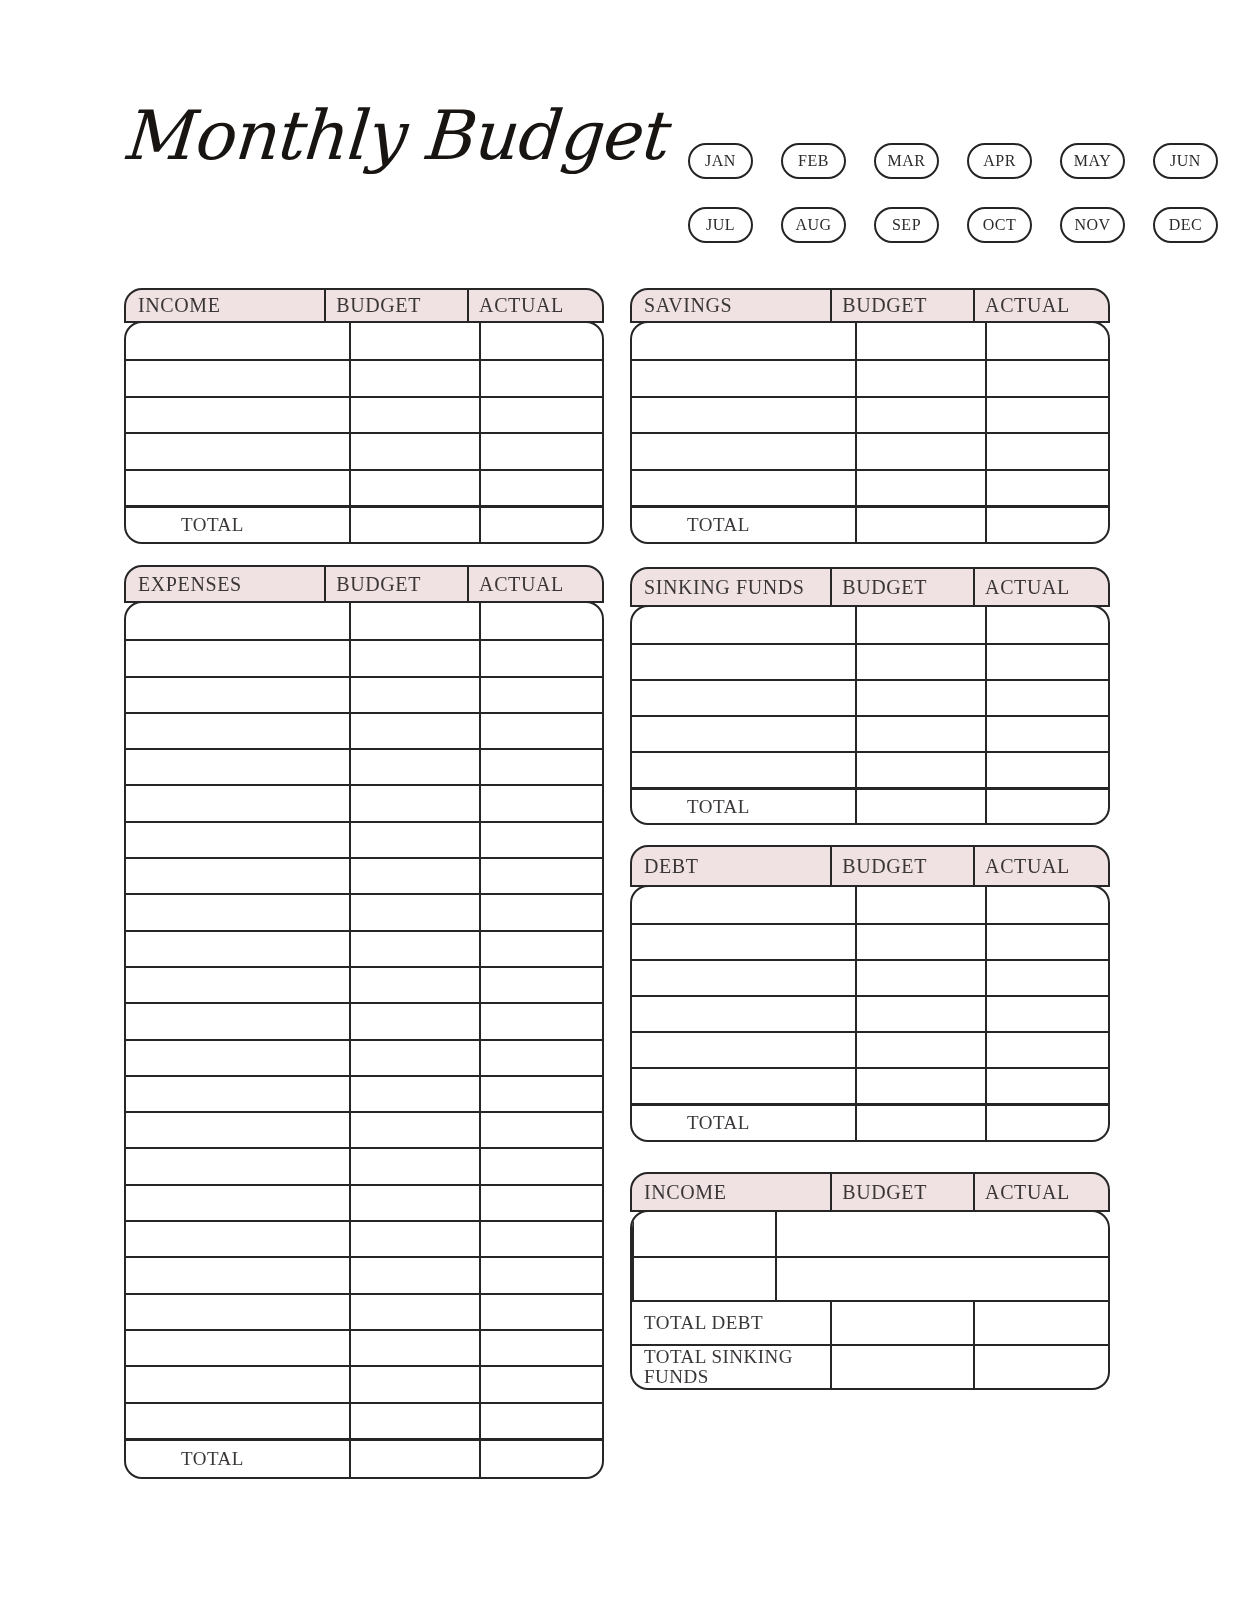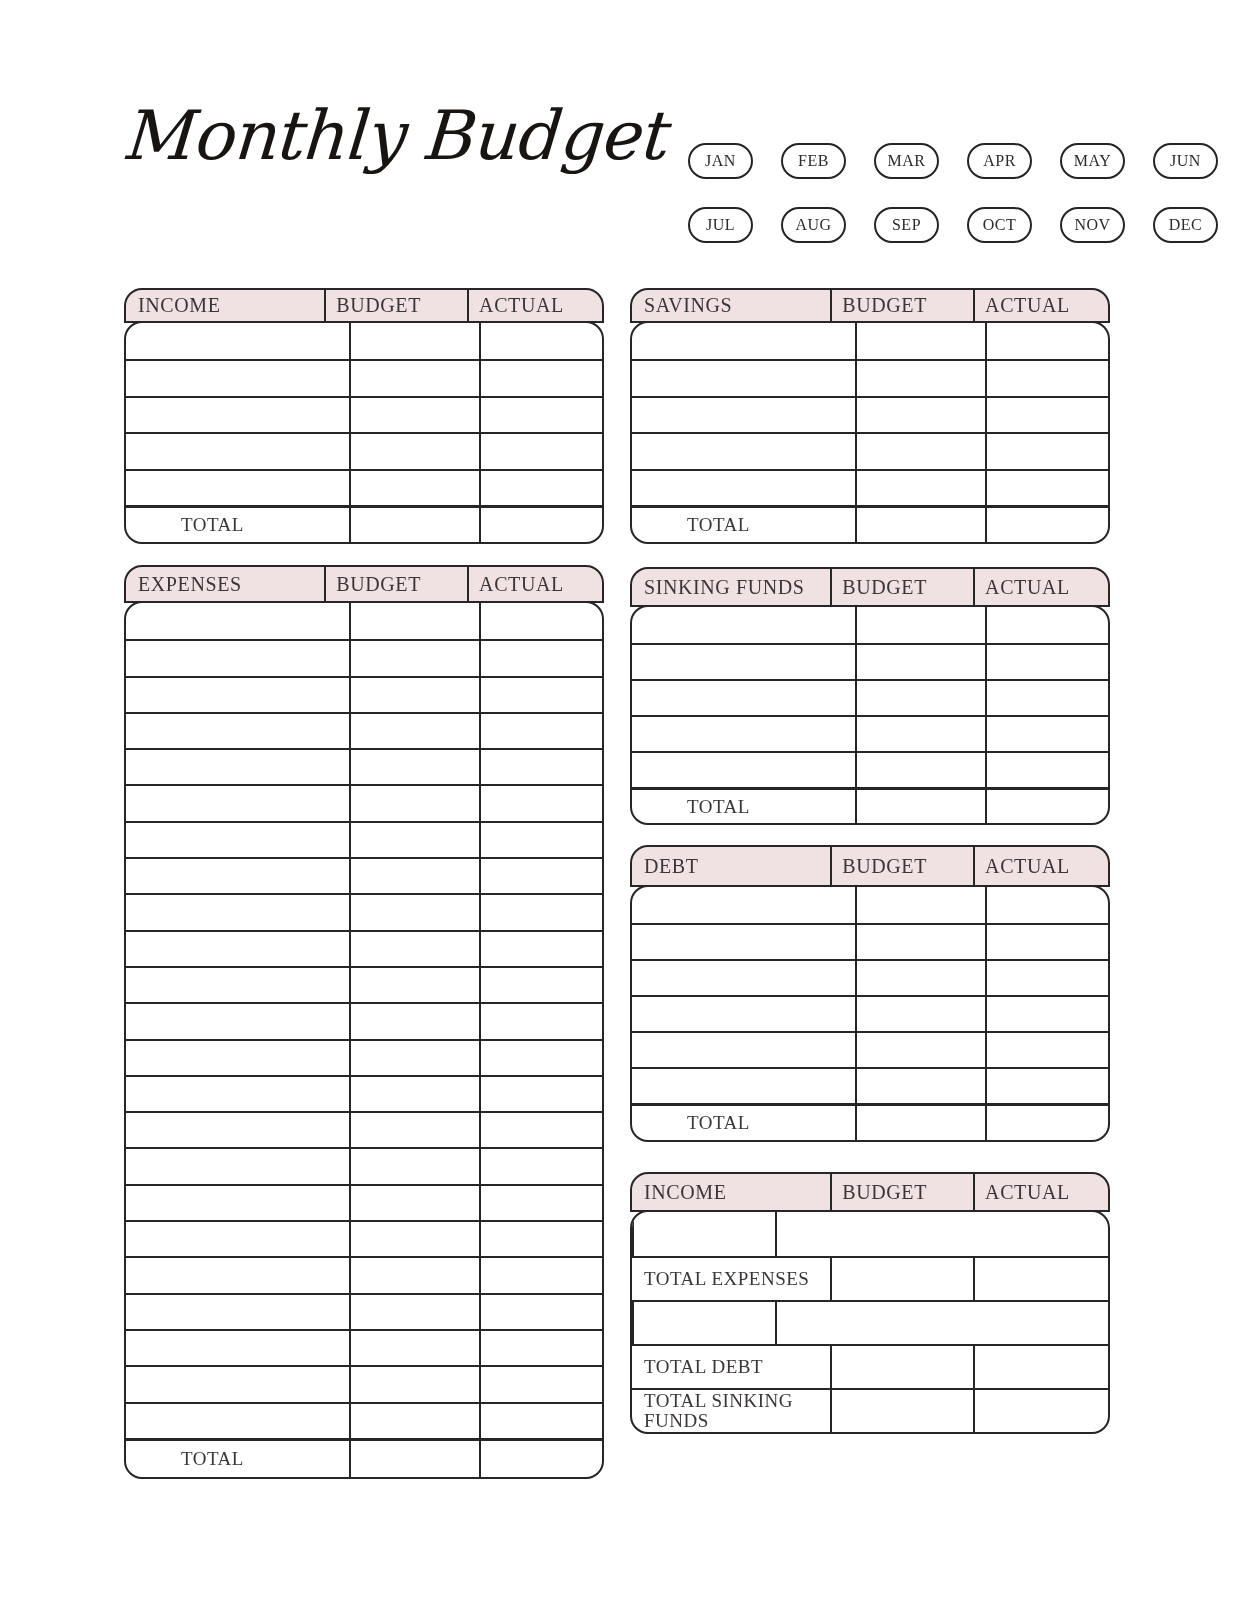--- a/index.html
+++ b/index.html
@@ -401,25 +401,20 @@
       <div class="c c1">INCOME</div>
       <div class="c c2">BUDGET</div>
       <div class="c c3">ACTUAL</div>
     </div>
     <div class="tbody">
       <div class="srow">
         <div class="c c2"></div>
         <div class="c c3"></div>
       </div>
       <div class="srow">
-        <div class="c c1 lbl">TOTAL EXPENSES</div>
-        <div class="c c2"></div>
-        <div class="c c3"></div>
-      </div>
-      <div class="srow">
         <div class="c c2"></div>
         <div class="c c3"></div>
       </div>
       <div class="srow">
         <div class="c c1 lbl">TOTAL DEBT</div>
         <div class="c c2"></div>
         <div class="c c3"></div>
       </div>
       <div class="srow">
         <div class="c c1 lbl">TOTAL SINKING FUNDS</div>

